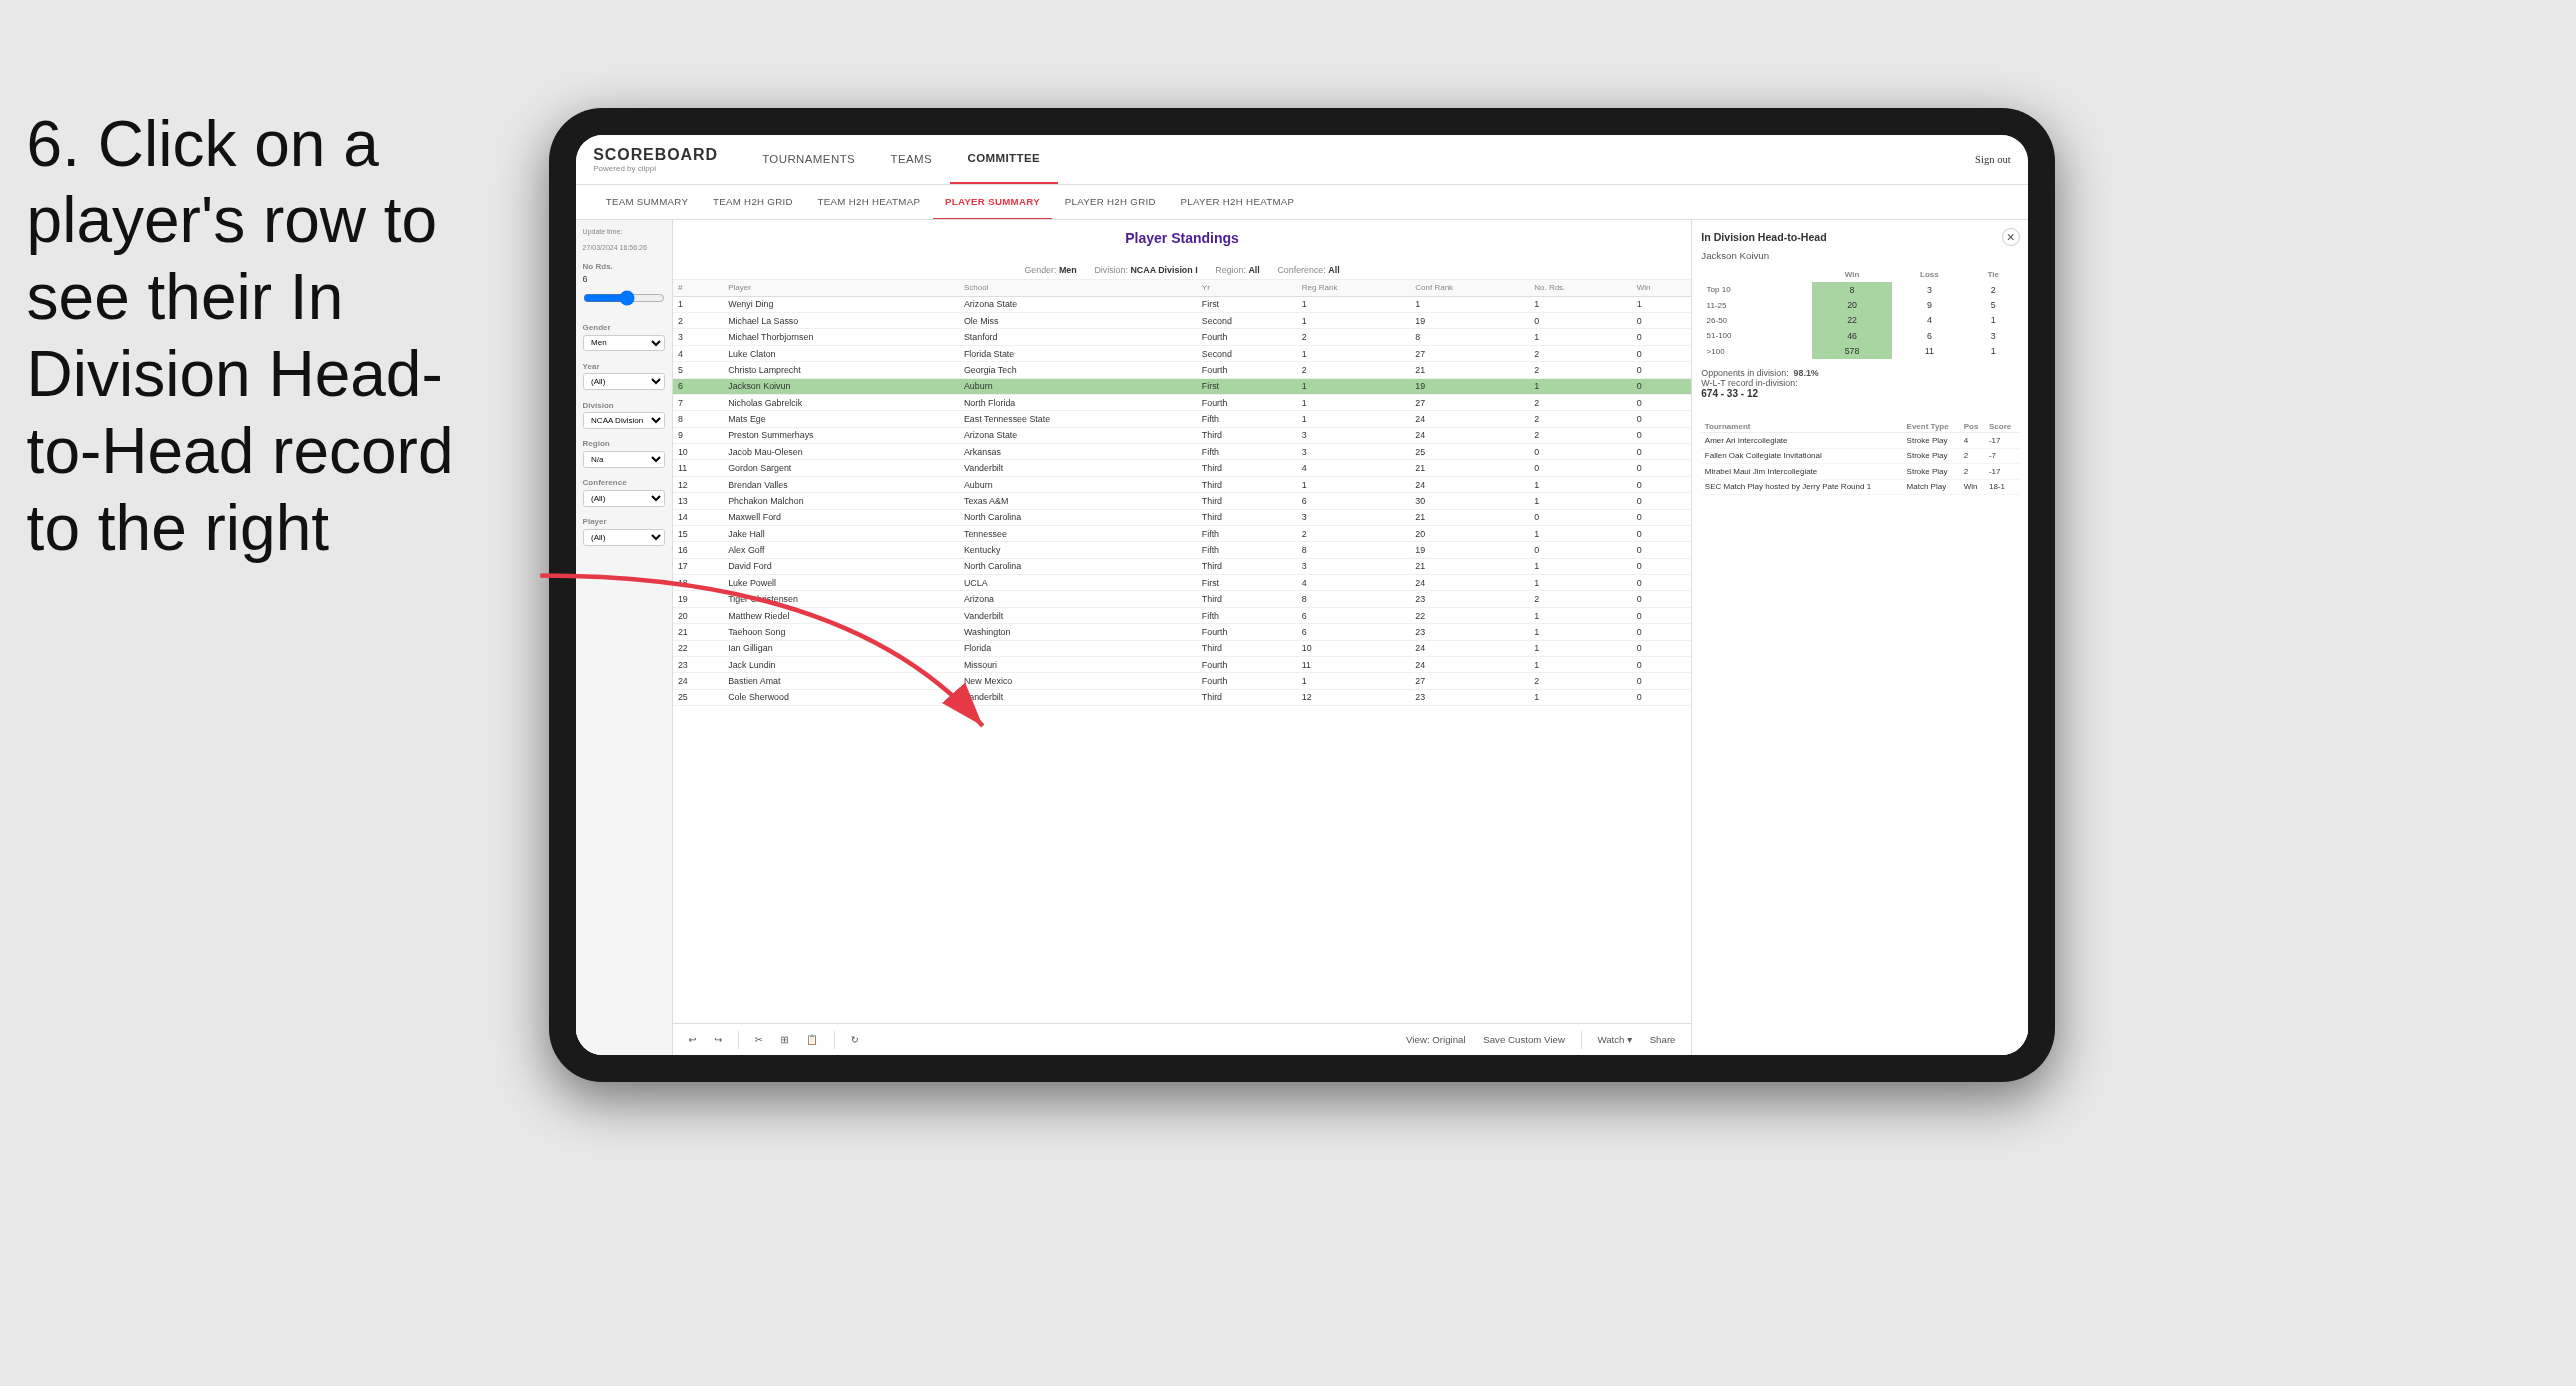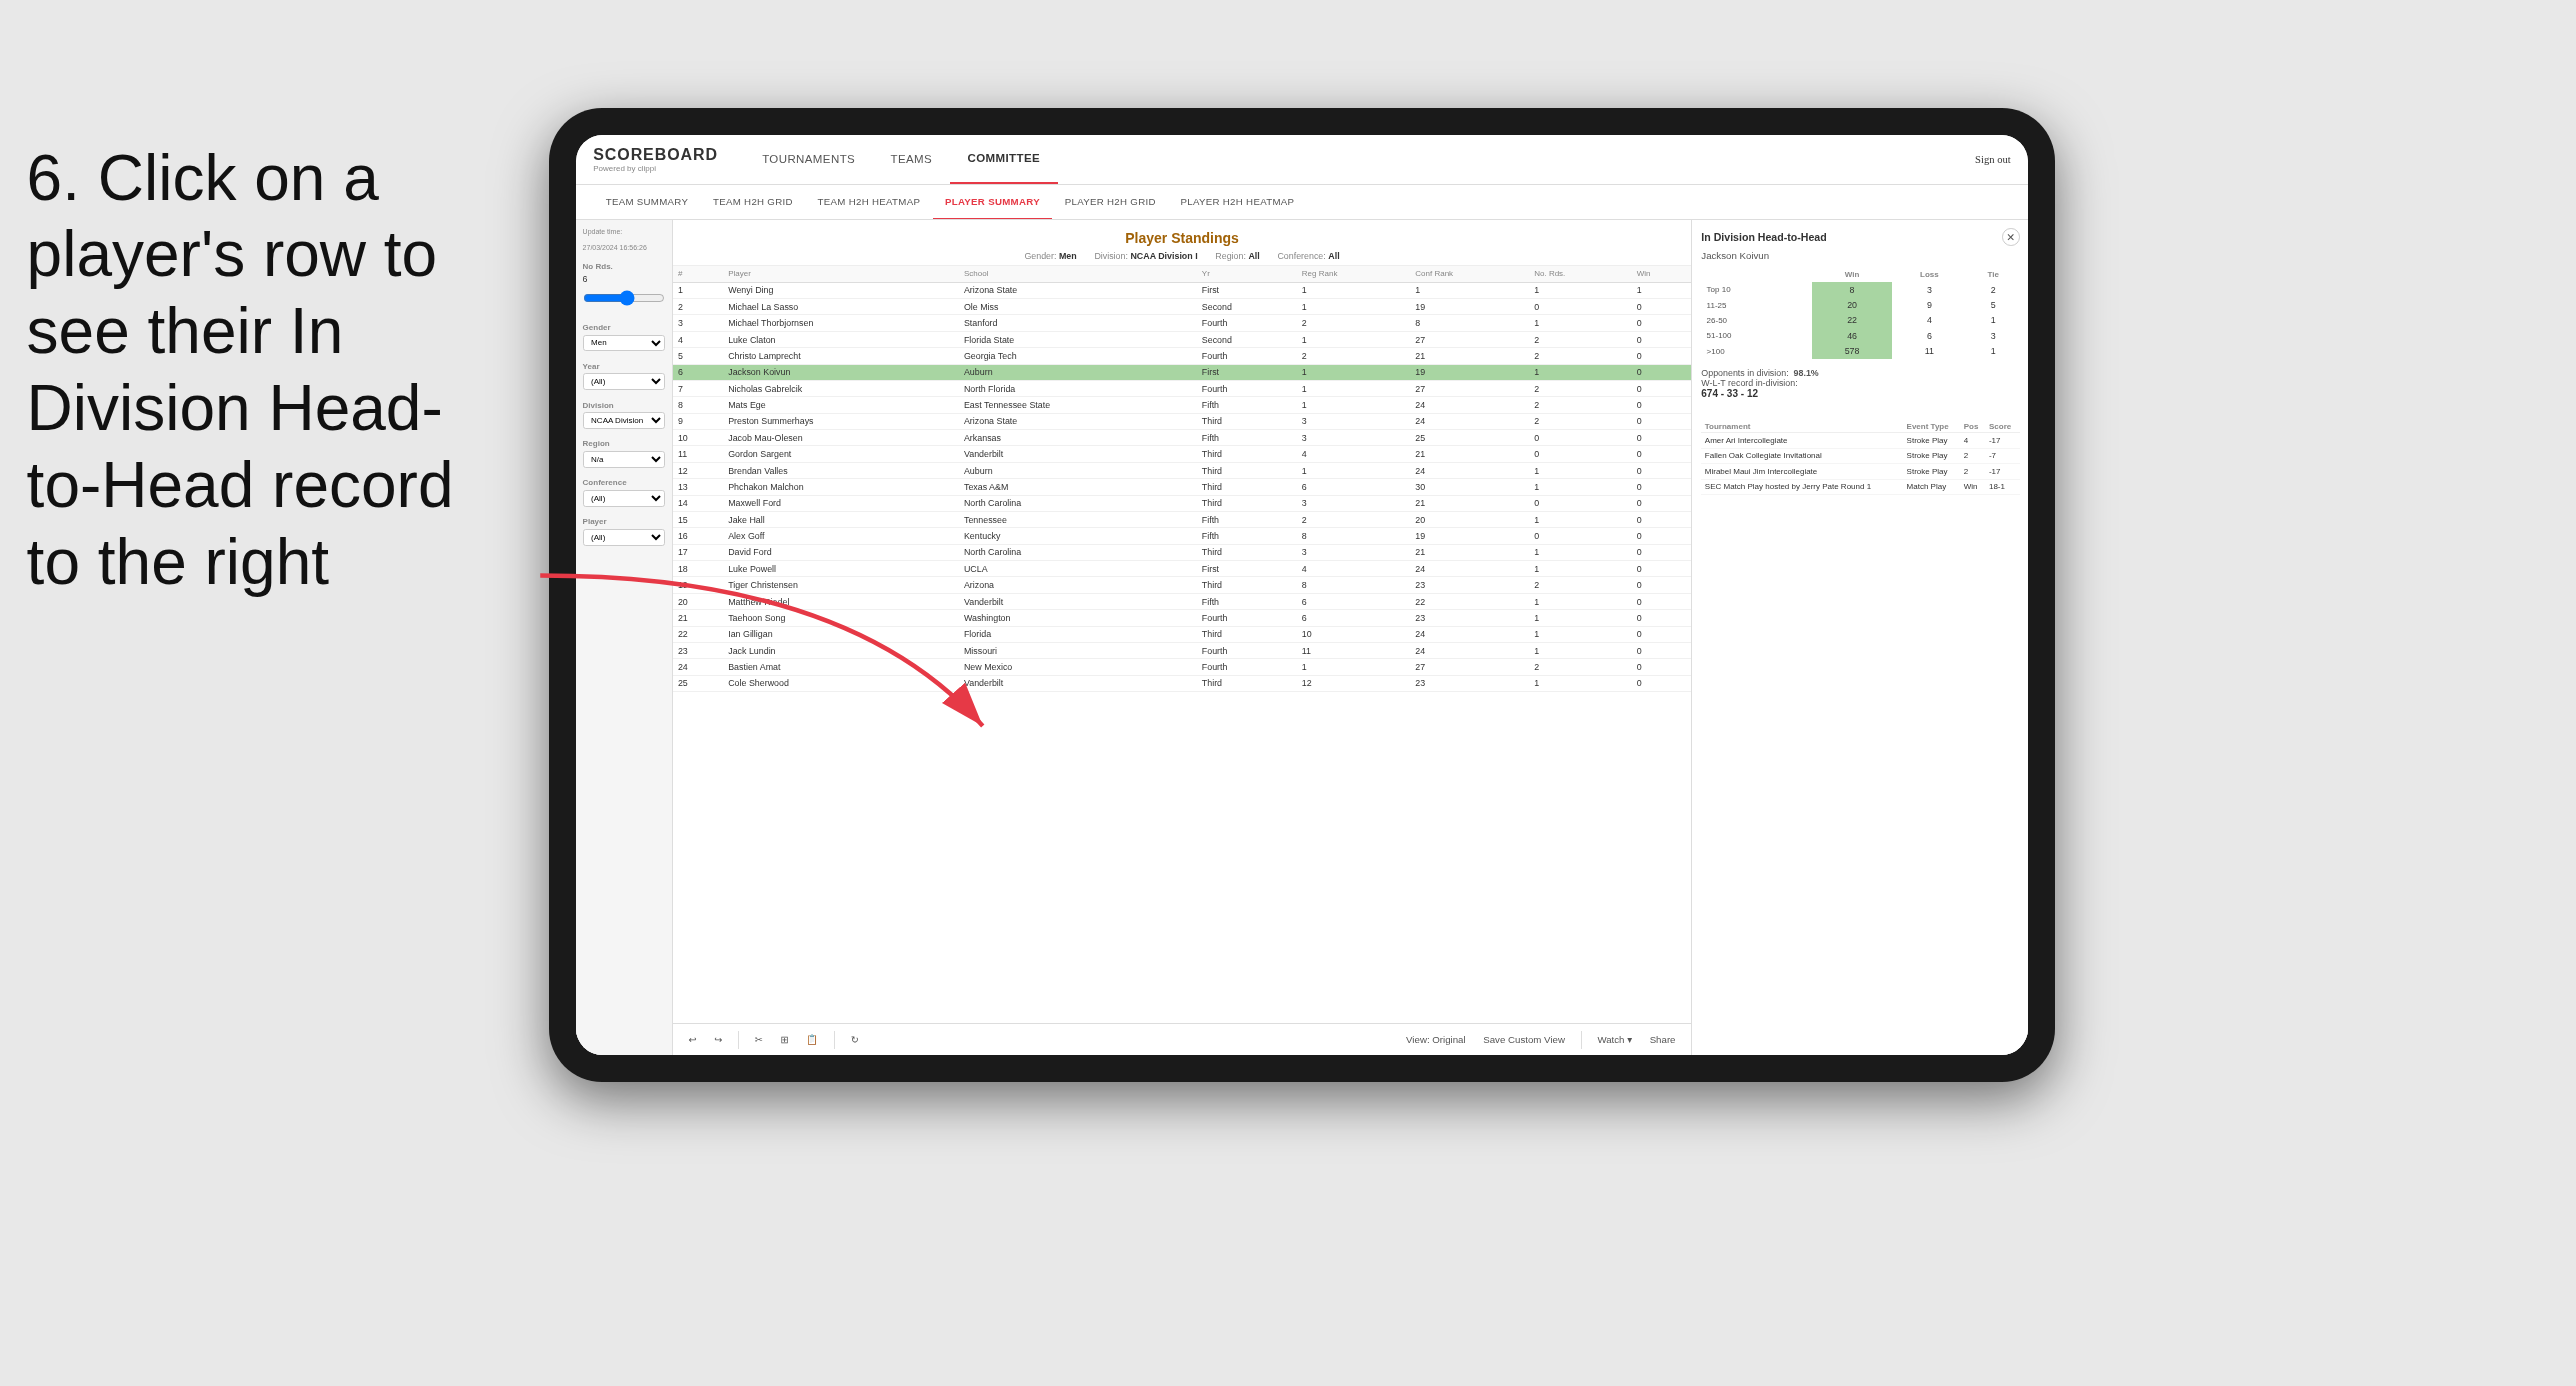--- a/index.html
+++ b/index.html
@@ -9,21 +9,21 @@
       width: 2576px;
       height: 1386px;
       position: relative;
       overflow: hidden;
     }
 
     
     .instruction-text {
       position: absolute;
       left: 0;
-      top: 122px;
+      top: 88px;
       width: 514px;
       font-size: 64px;
       font-weight: 400;
       line-height: 1.2;
       color: #111;
       padding: 17.7px 26.6px;
     }
 
     
     .arrow-container {
@@ -207,22 +207,22 @@
     
     .standings-header {
       padding: 10.6px 14px 3.5px;
       border-bottom: 0.9px solid #eee;
       background: #fff;
     }
     .standings-title {
       font-size: 14px;
       font-weight: bold;
       text-align: center;
-      color: #a16207;
-      margin-bottom: 5px;
+      color: #4c1d95;
+      margin-bottom: 19px;
     }
     .standings-filters {
       display: flex;
       gap: 17.7px;
       font-size: 8.9px;
       color: #555;
       justify-content: center;
     }
     .filter-item span.filter-label { color: #888; }
     .filter-item span.filter-val { font-weight: bold; color: #333; }

